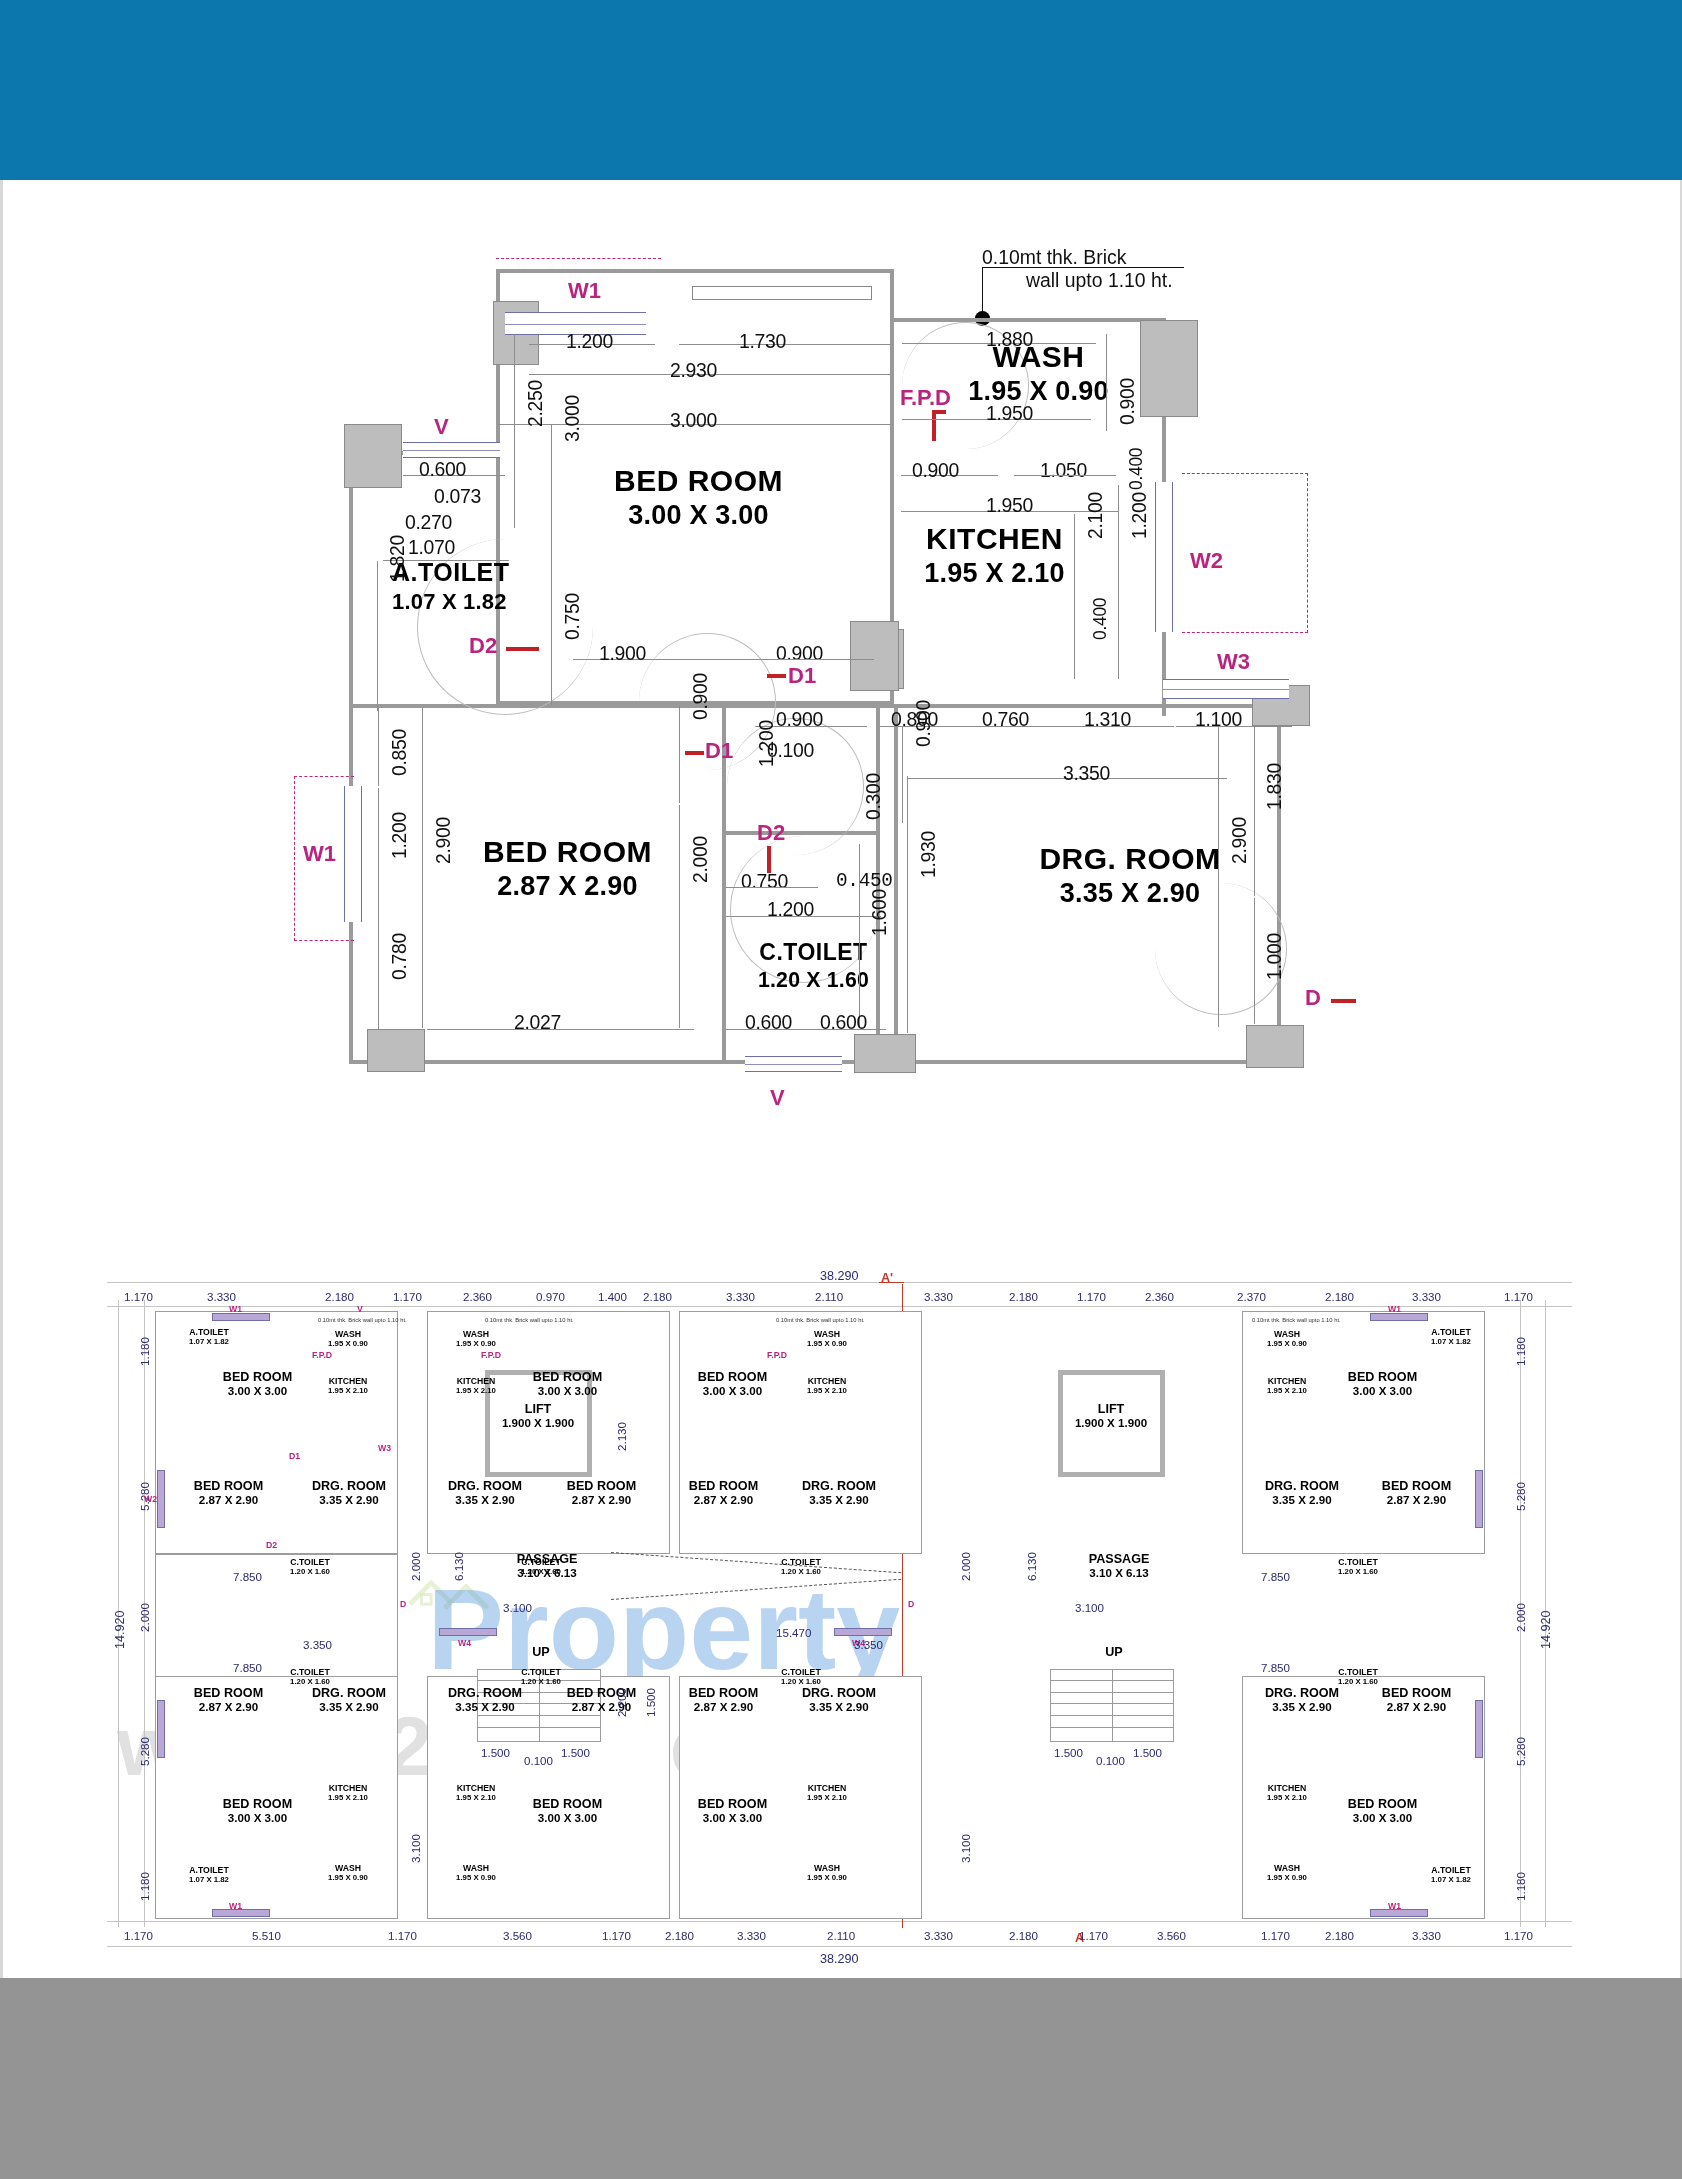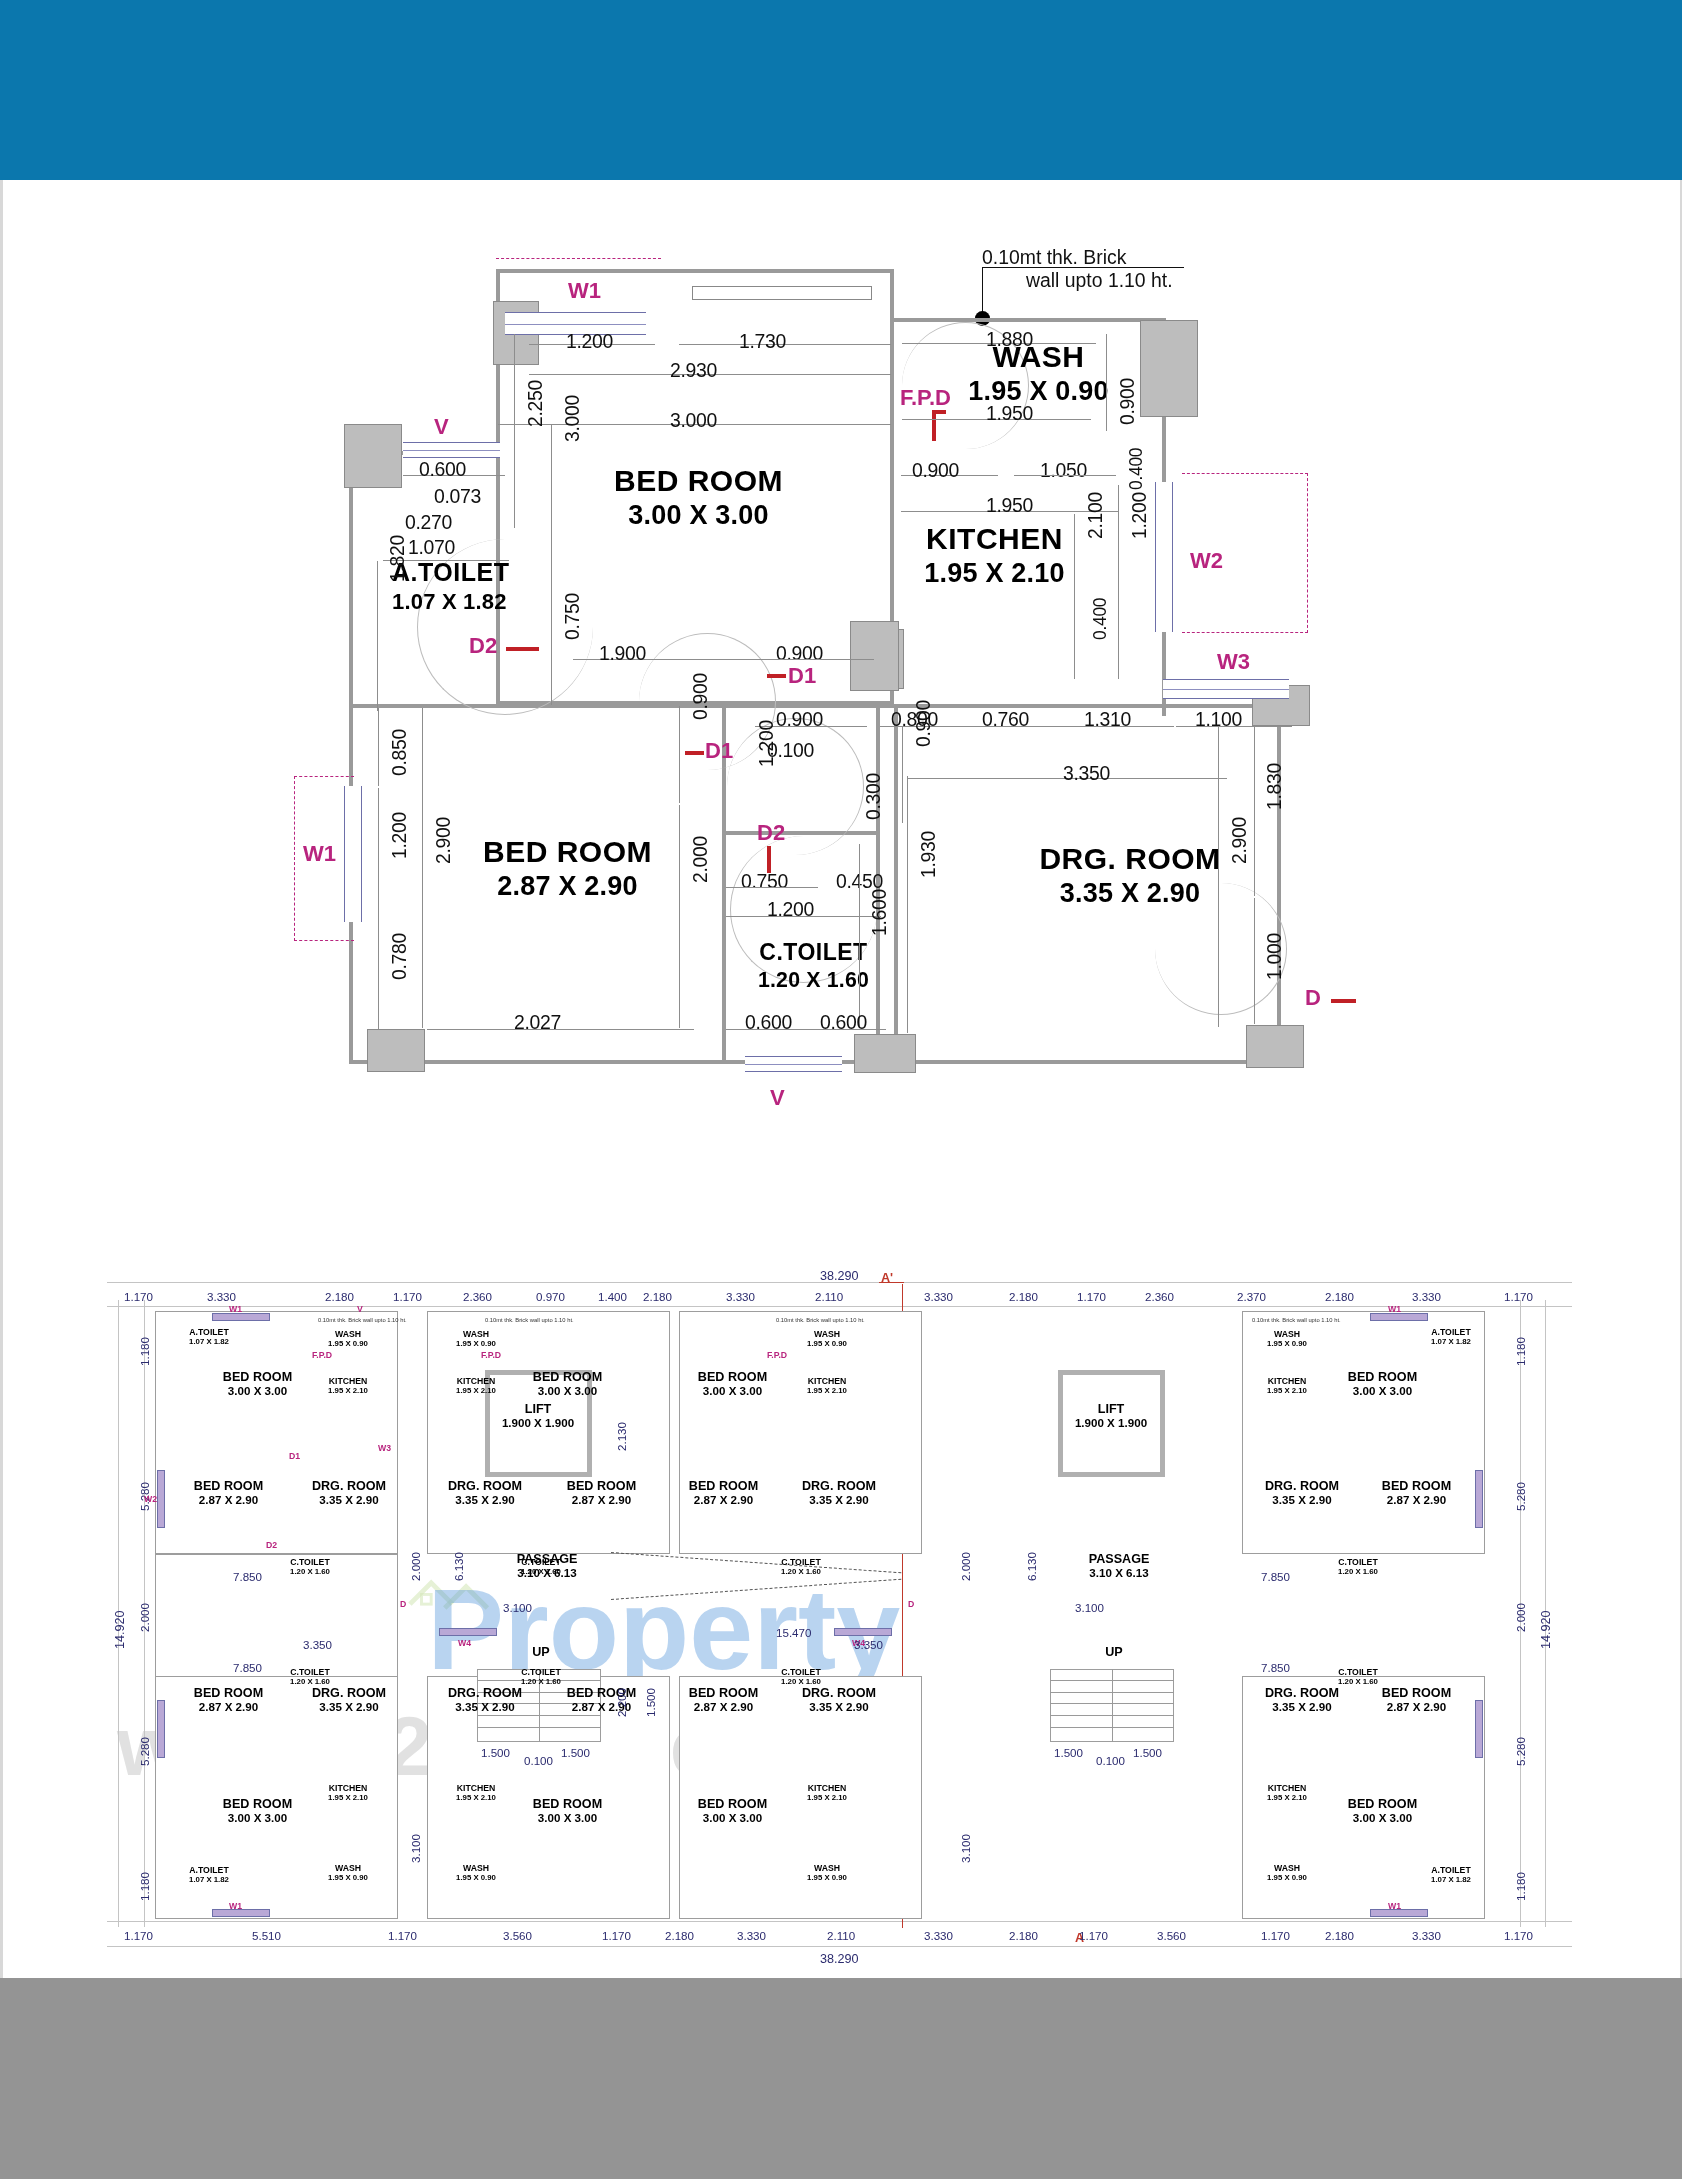--- a/index.html
+++ b/index.html
@@ -293,21 +293,21 @@
   <div class="dim v" style="left:432px;top:864px;">2.900</div>
   <div class="dimvline" style="left:422px;top:708px;height:320px;"></div>
   <div class="dimline" style="left:427px;top:1029px;width:267px;"></div>
   <div class="dim" style="left:514px;top:1011px;">2.027</div>
   <div class="dim v" style="left:689px;top:883px;">2.000</div>
   <div class="dimvline" style="left:679px;top:805px;height:223px;"></div>
 
   <div class="dim v" style="left:862px;top:820px;">0.300</div>
   <div class="dim" style="left:741px;top:870px;">0.750</div>
   <div class="dimline" style="left:726px;top:887px;width:92px;"></div>
-  <div class="dim" style="left:836px;top:870px;">0.450</div>
+  <div class="dim" style="left:836px;top:870px;font-family:Liberation Mono, monospace;">0.450</div>
   <div class="dim" style="left:767px;top:898px;">1.200</div>
   <div class="dimline" style="left:726px;top:916px;width:155px;"></div>
   <div class="dim v" style="left:868px;top:936px;">1.600</div>
   <div class="dimvline" style="left:859px;top:844px;height:184px;"></div>
   <div class="dim v" style="left:917px;top:878px;">1.930</div>
   <div class="dimvline" style="left:907px;top:776px;height:257px;"></div>
   <div class="dim" style="left:745px;top:1011px;">0.600</div>
   <div class="dim" style="left:820px;top:1011px;">0.600</div>
   <div class="dimline" style="left:726px;top:1029px;width:160px;"></div>
 

